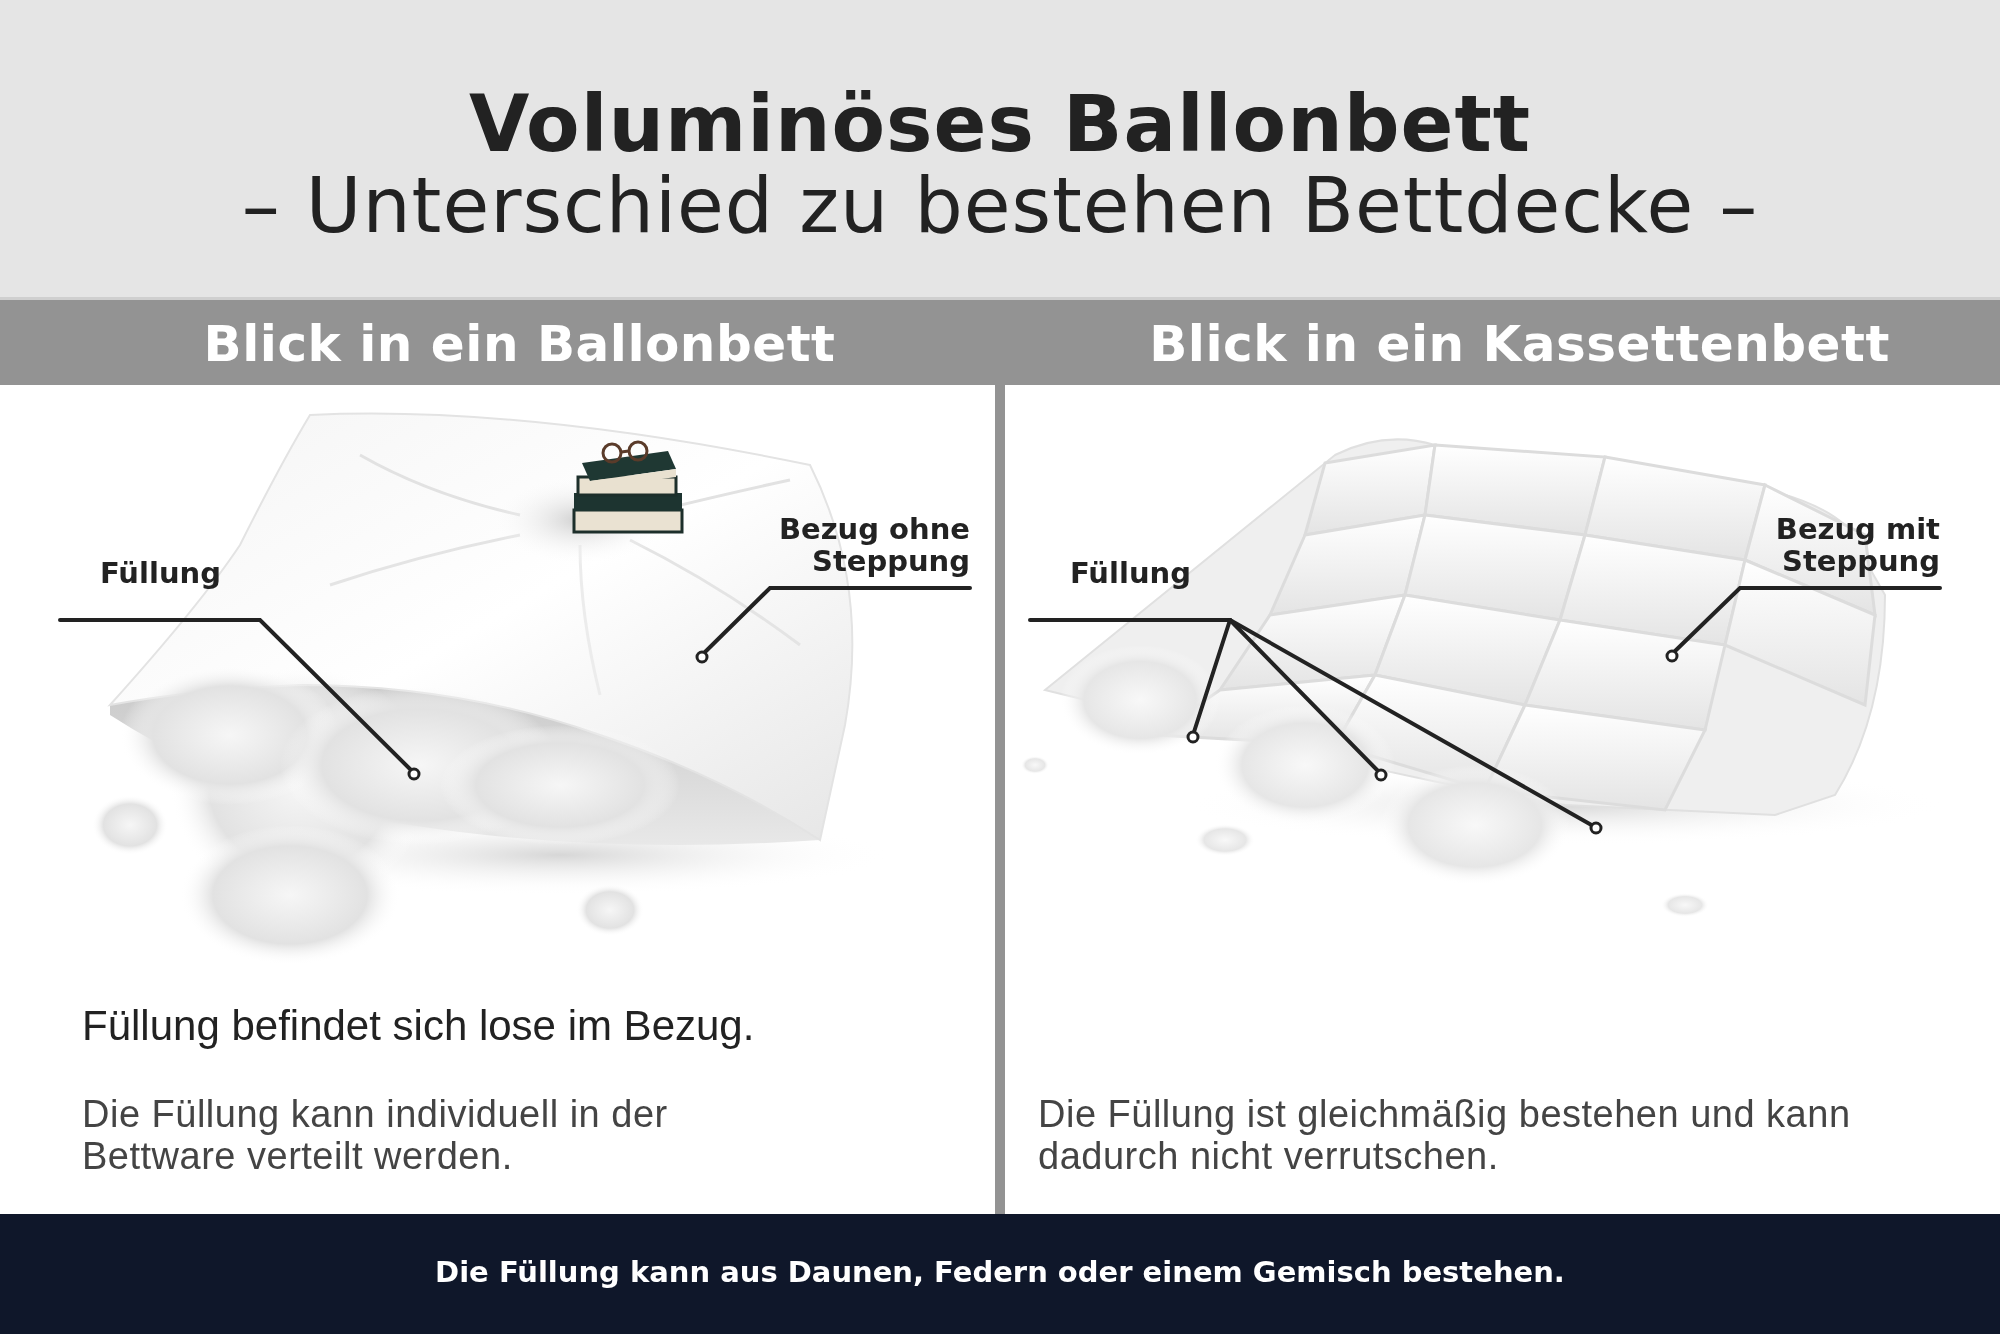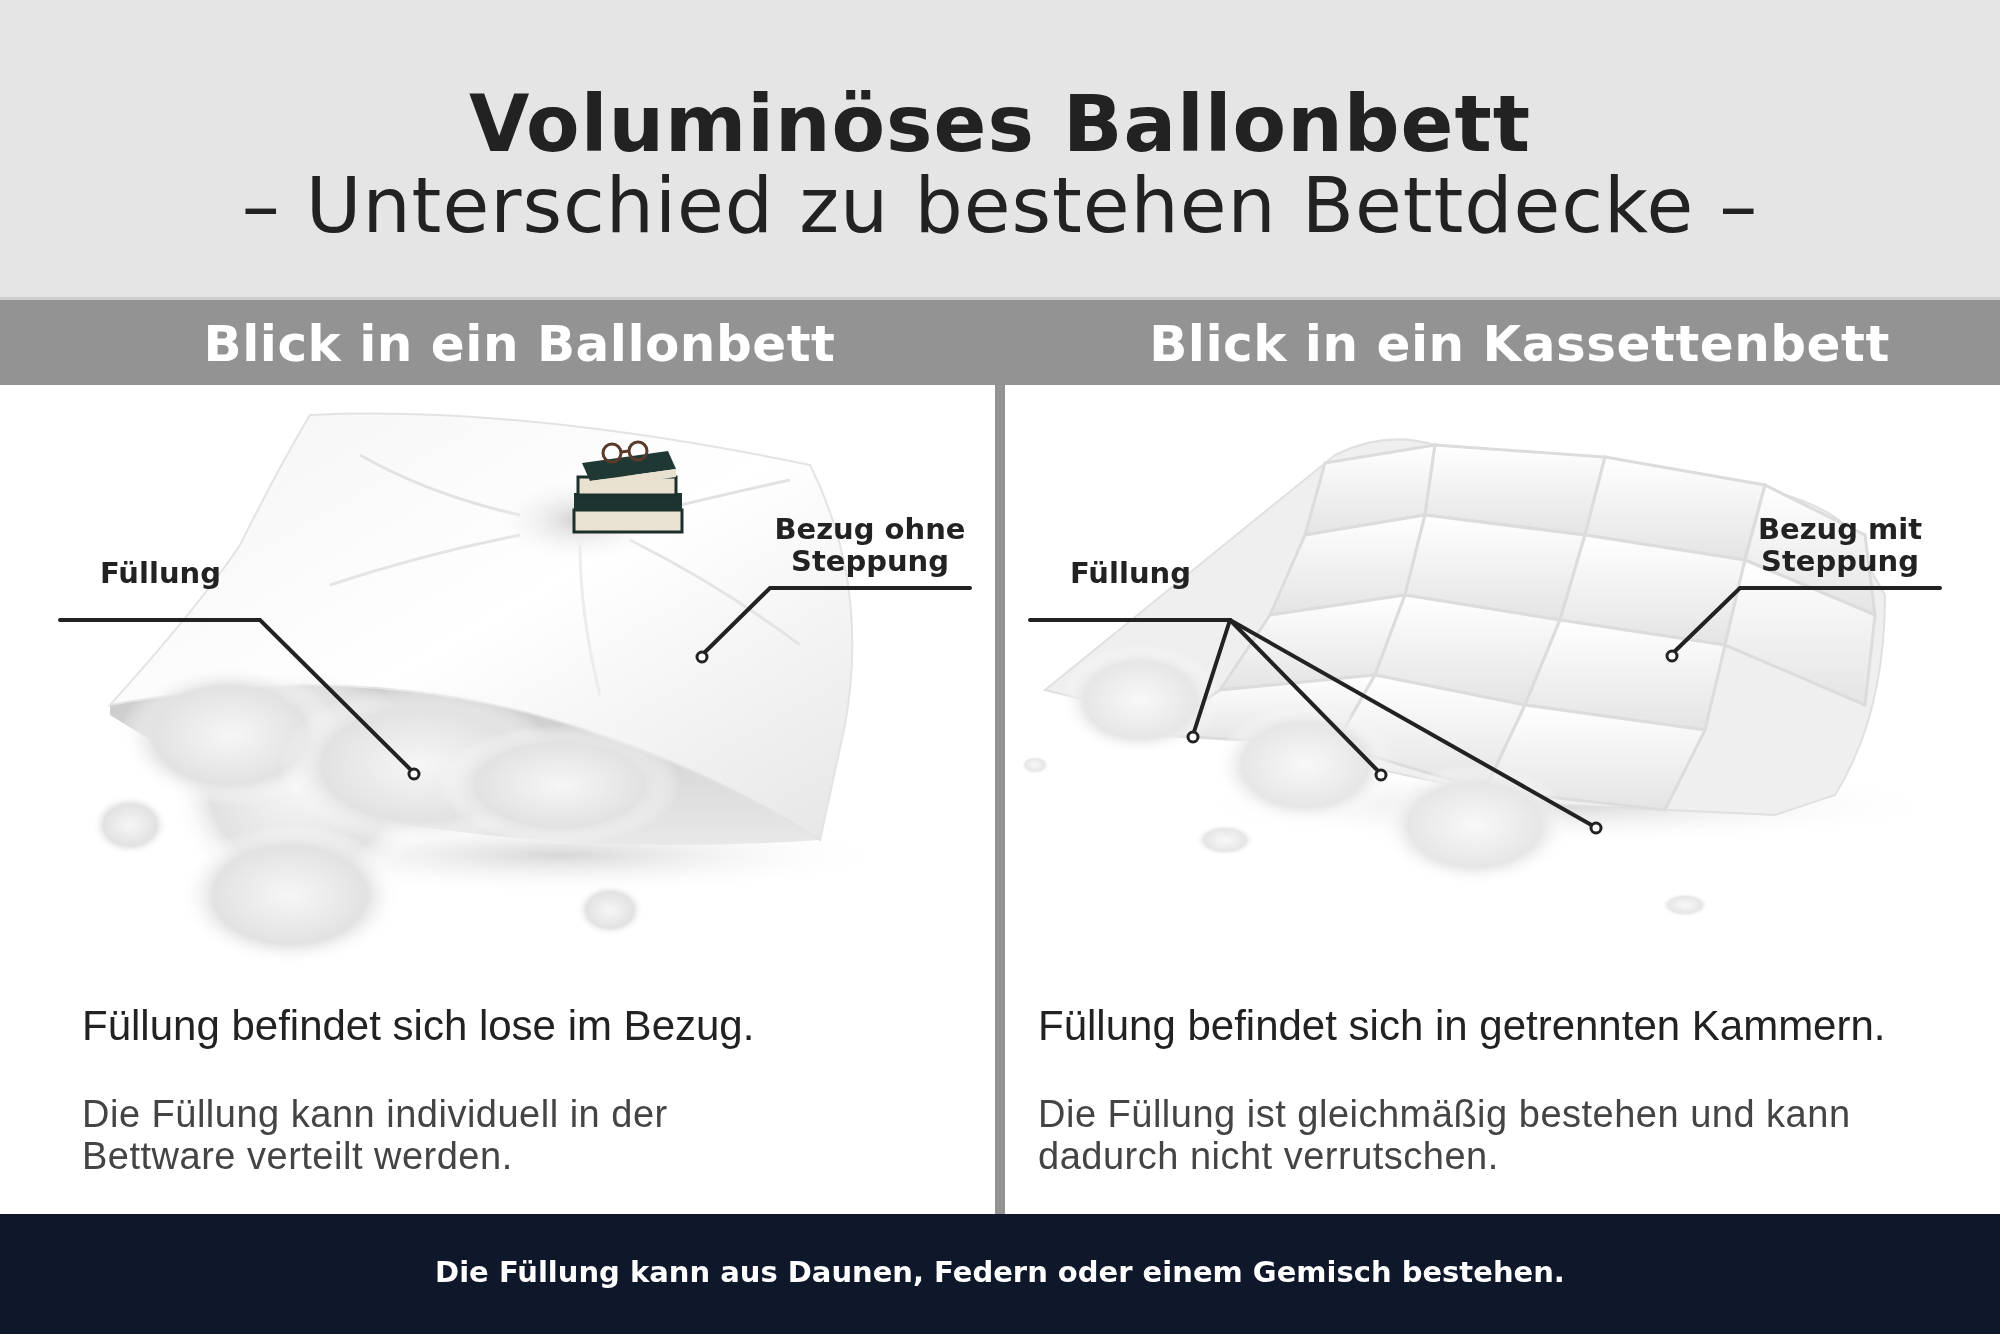--- a/index.html
+++ b/index.html
@@ -38,21 +38,21 @@
     }
 
     .panel { position: absolute; top: 385px; height: 829px; }
     .panel-left { left: 0; width: 995px; }
     .panel-right { left: 1005px; width: 995px; }
 
     .illus { position: absolute; left: 0; top: 0; width: 995px; height: 600px; }
 
     .label {
       position: absolute; font-size: 29px; font-weight: bold; color: #222;
-      text-align: center; line-height: 33px;
+      text-align: right; line-height: 33px;
     }
 
     .lead {
       position: absolute; font-size: 42px; color: #222; line-height: 46px;
       font-family: "Liberation Sans", sans-serif;
     }
     .desc {
       position: absolute; font-size: 38px; color: #444; line-height: 42px;
       font-family: "Liberation Sans", sans-serif; font-weight: normal; letter-spacing: 0.5px;
     }
@@ -218,20 +218,19 @@
     <circle cx="591" cy="443" r="5" fill="#fff" stroke="#222" stroke-width="3"></circle>
 
     <polyline points="935,203 735,203 667,269" fill="none" stroke="#222" stroke-width="4" stroke-linecap="round"></polyline>
     <circle cx="667" cy="271" r="5" fill="#fff" stroke="#222" stroke-width="3"></circle>
   </svg>
 
   <div class="label" style="left:65px; top:172px;">Füllung</div>
   <div class="label" style="left:735px; top:128px; width:200px;">Bezug mit</div>
   <div class="label" style="left:735px; top:160px; width:200px;">Steppung</div>
 
-  <div class="lead" style="left:33px; top:618px;">Füllung befindet sich in getrennten Kammern.</div>
   <div class="desc" style="left:33px; top:708px;">Die Füllung ist gleichmäßig bestehen und kann</div>
   <div class="desc" style="left:33px; top:750px;">dadurch nicht verrutschen.</div>
 </div>
 
 <div class="footer">
   <div class="footer-text">Die Füllung kann aus Daunen, Federn oder einem Gemisch bestehen.</div>
 </div>
 
 </body></html>

